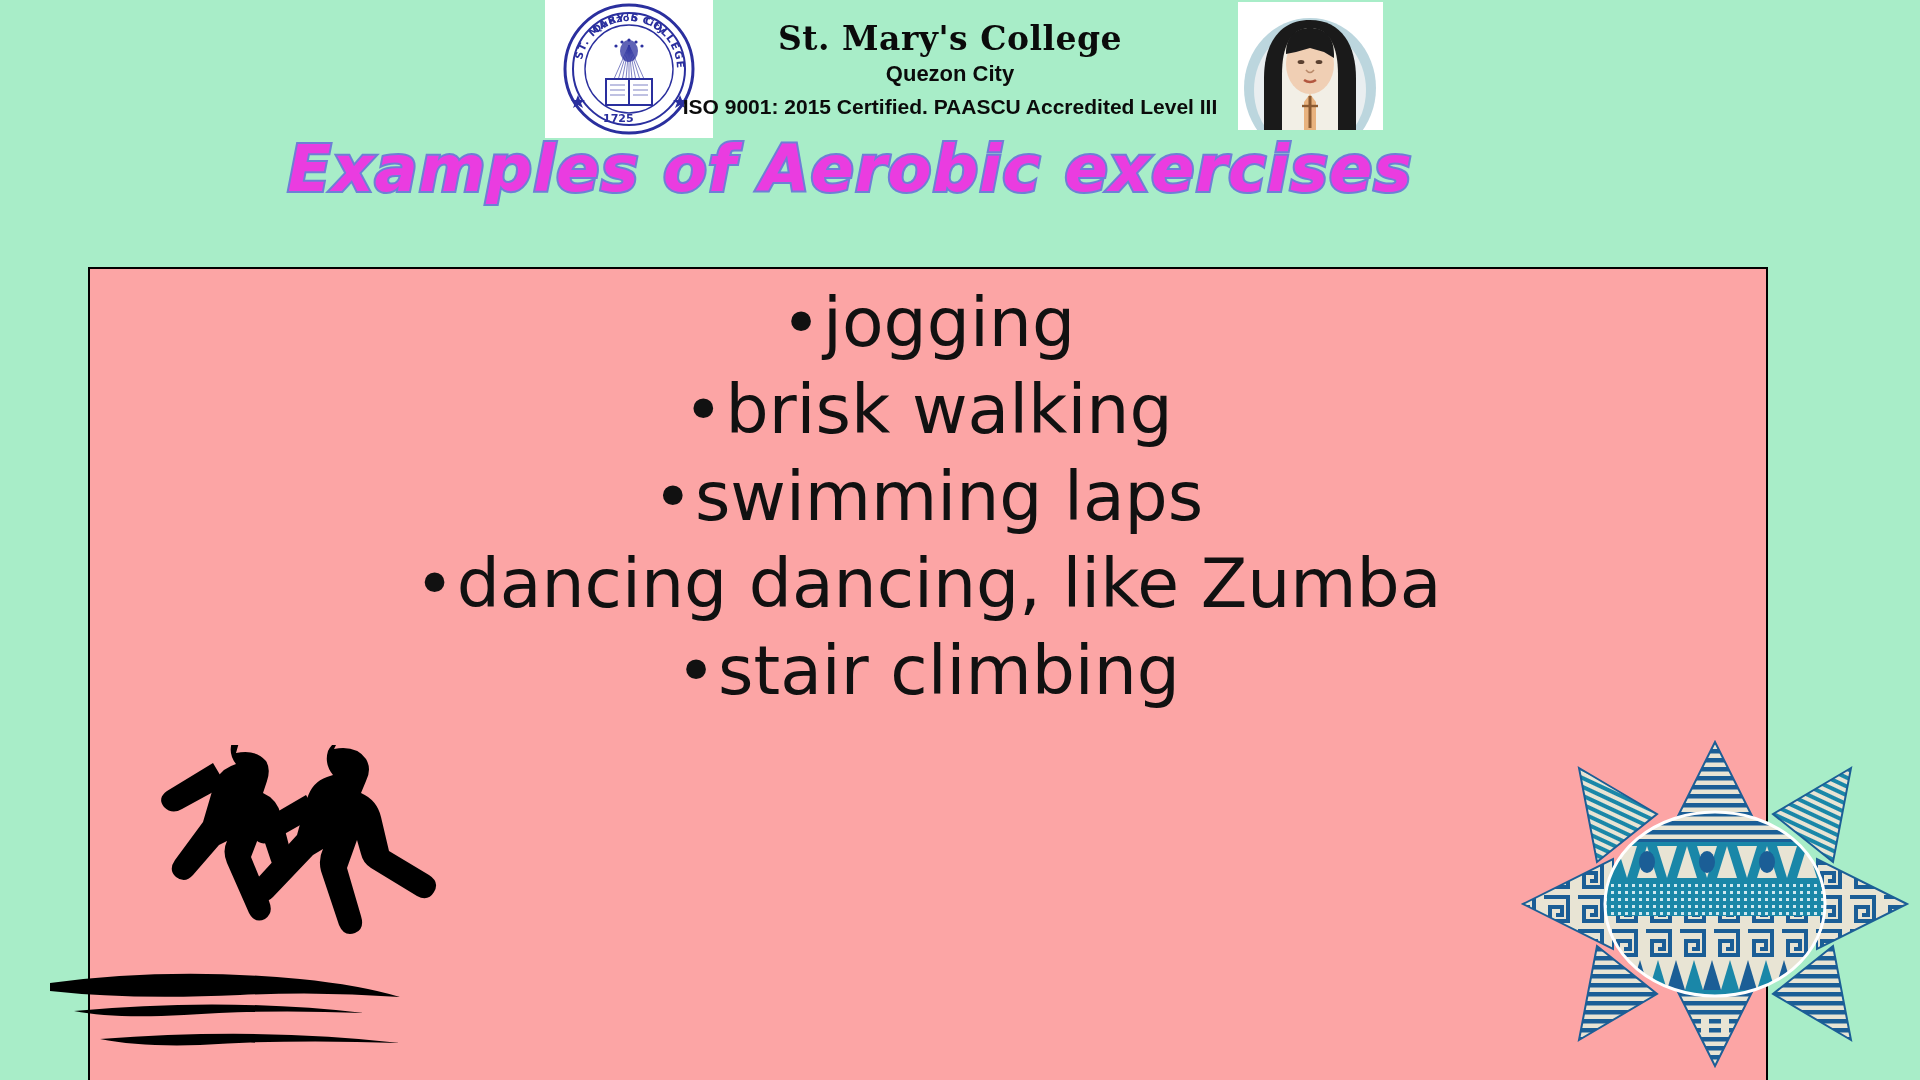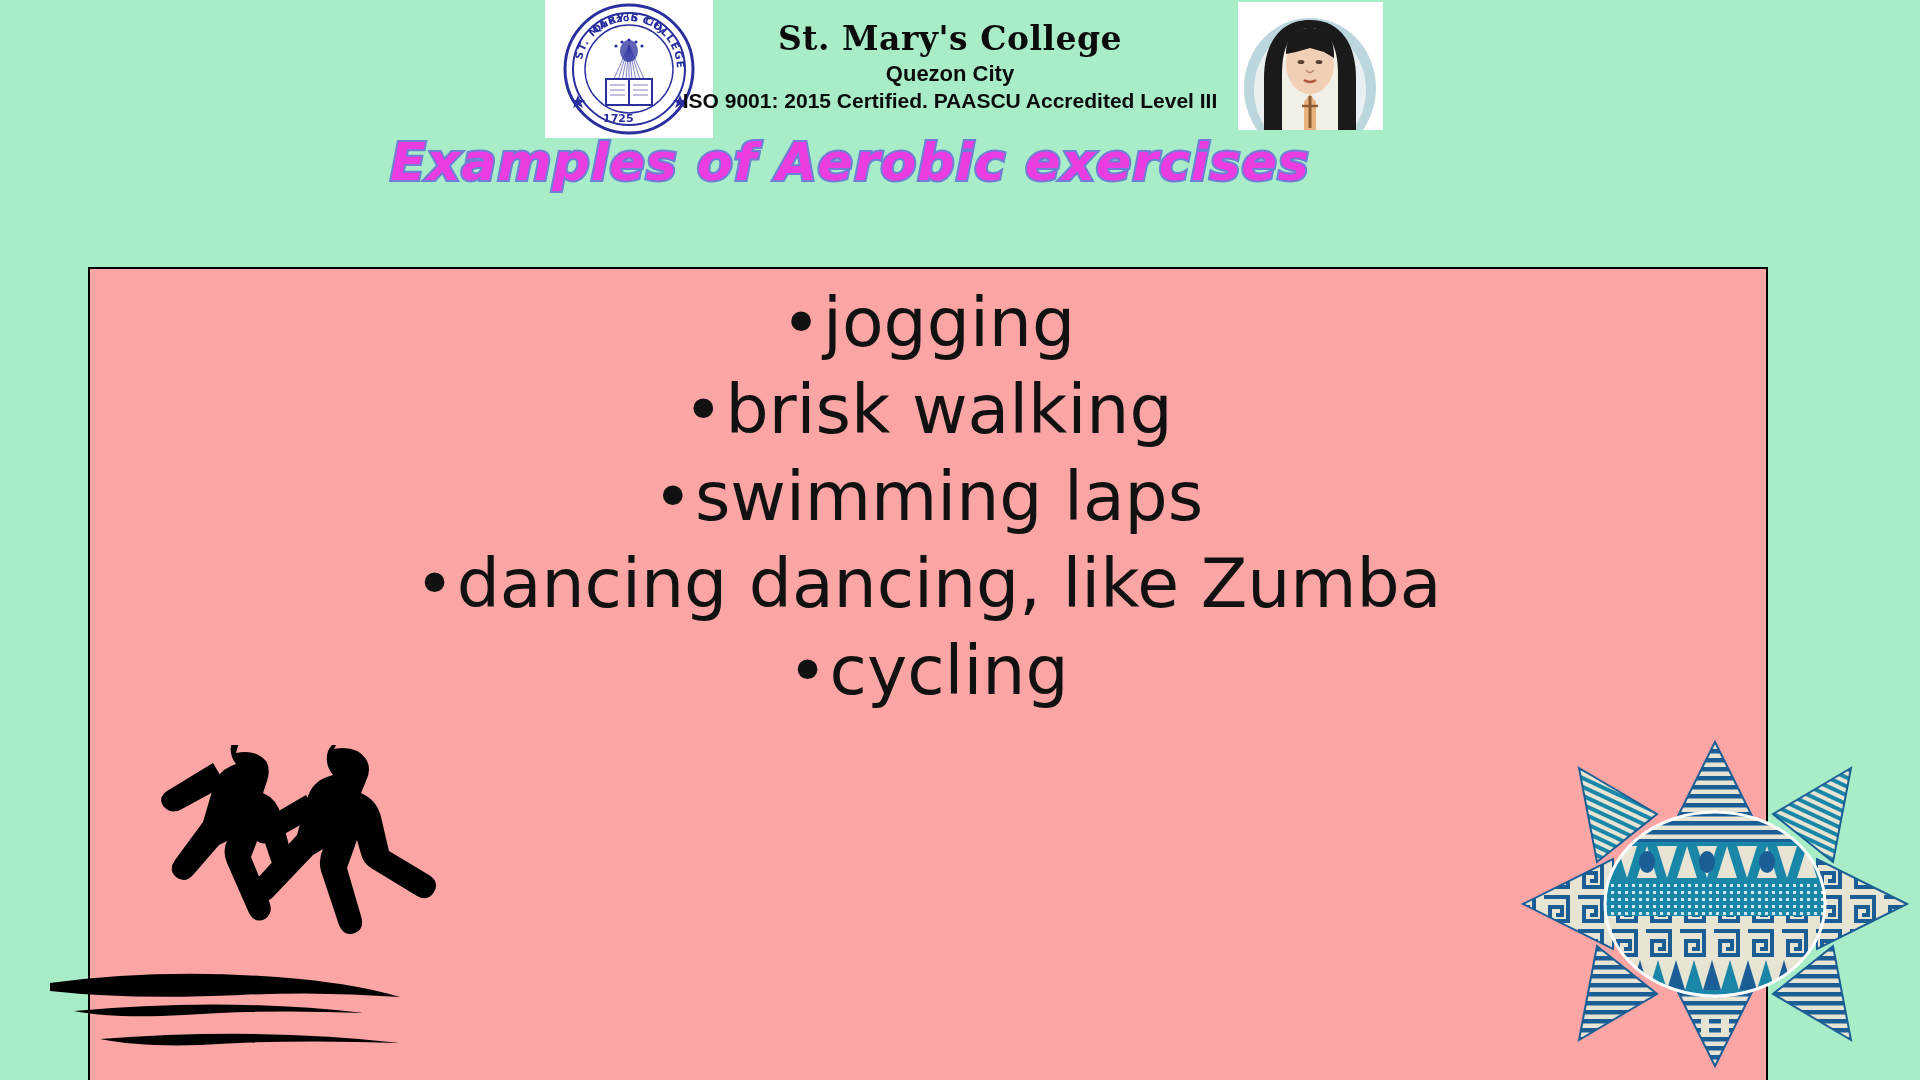--- a/index.html
+++ b/index.html
@@ -66,21 +66,21 @@
     font-weight: bold;
     font-size: 22px;
     line-height: 1.25;
     margin-top: 3px;
   }
   .school-iso {
     font-family: "Liberation Sans", sans-serif;
     font-weight: bold;
     font-size: 21px;
     line-height: 1.2;
-    margin-top: 1px;
+    margin-top: 7px;
     white-space: nowrap;
   }
 
   .nun-box {
     position: absolute;
     left: 1238px;
     top: 2px;
     width: 145px;
     height: 128px;
     background: #ffffff;
@@ -90,21 +90,21 @@
   
   .title {
     position: absolute;
     left: 0;
     top: 132px;
     width: 1700px;
     text-align: center;
     font-family: "DejaVu Sans", sans-serif;
     font-style: italic;
     font-weight: bold;
-    font-size: 52px;
+    font-size: 64px;
     letter-spacing: 1px;
     color: #ea3ce0;
     -webkit-text-stroke: 4px #6e7fd6;
     paint-order: stroke fill;
     white-space: nowrap;
   }
 
   
   .content-box {
     position: absolute;
@@ -249,21 +249,21 @@
   </div>
 
   <div class="title">Examples of Aerobic exercises</div>
 
   <div class="content-box">
     <ul class="bullet-list">
       <li>jogging</li>
       <li>brisk walking</li>
       <li>swimming laps</li>
       <li>dancing dancing, like Zumba</li>
-      <li>cycling</li>
+      <li>stair climbing</li>
     </ul>
   </div>
 
   <svg class="runners" viewBox="0 0 440 335">
     <g fill="#000000">
 
       <path d="M 196 8 q 20 -4 30 8 q 5 8 1 20 l -4 12 q 14 6 18 22 l 10 38 q 3 12 -6 16 q -10 4 -14 -8 l -10 -30 l -10 26 l 18 44 q 5 12 -4 18 q -10 5 -16 -6 l -22 -50 q -5 -12 0 -22 l -8 4 l -26 30 q -8 9 -17 2 q -8 -7 -1 -17 l 28 -38 l 10 -34 q 4 -16 18 -22 l 5 -2 q -8 -10 -4 -22 q 3 -8 10 -10 Z"></path>
       <path d="M 186 40 l -44 24 q -10 6 -18 -2 q -7 -9 3 -16 l 46 -28 Z"></path>
 
       <path d="M 294 4 q 22 -4 32 10 q 6 10 0 22 l -5 12 q 16 7 20 24 l 8 34 l 40 24 q 11 7 5 17 q -6 10 -17 4 l -46 -28 q -8 -5 -10 -14 l -4 -14 l -10 28 l 14 48 q 4 13 -6 17 q -11 4 -16 -8 l -18 -54 q -3 -12 2 -22 l -10 6 l -40 42 q -9 9 -18 1 q -8 -8 0 -17 l 42 -46 l 10 -36 q 5 -17 20 -22 l 6 -2 q -9 -11 -5 -24 q 4 -8 10 -10 Z"></path>

